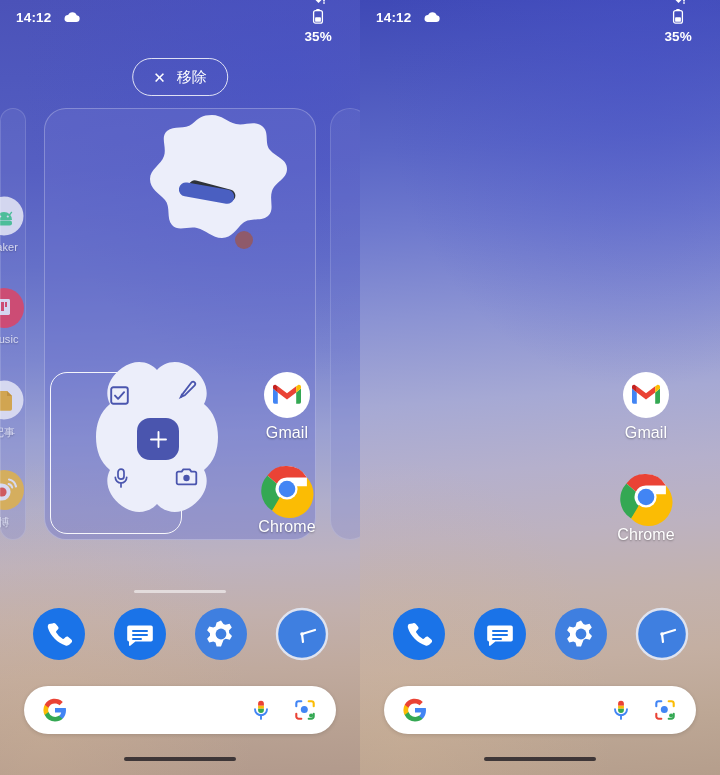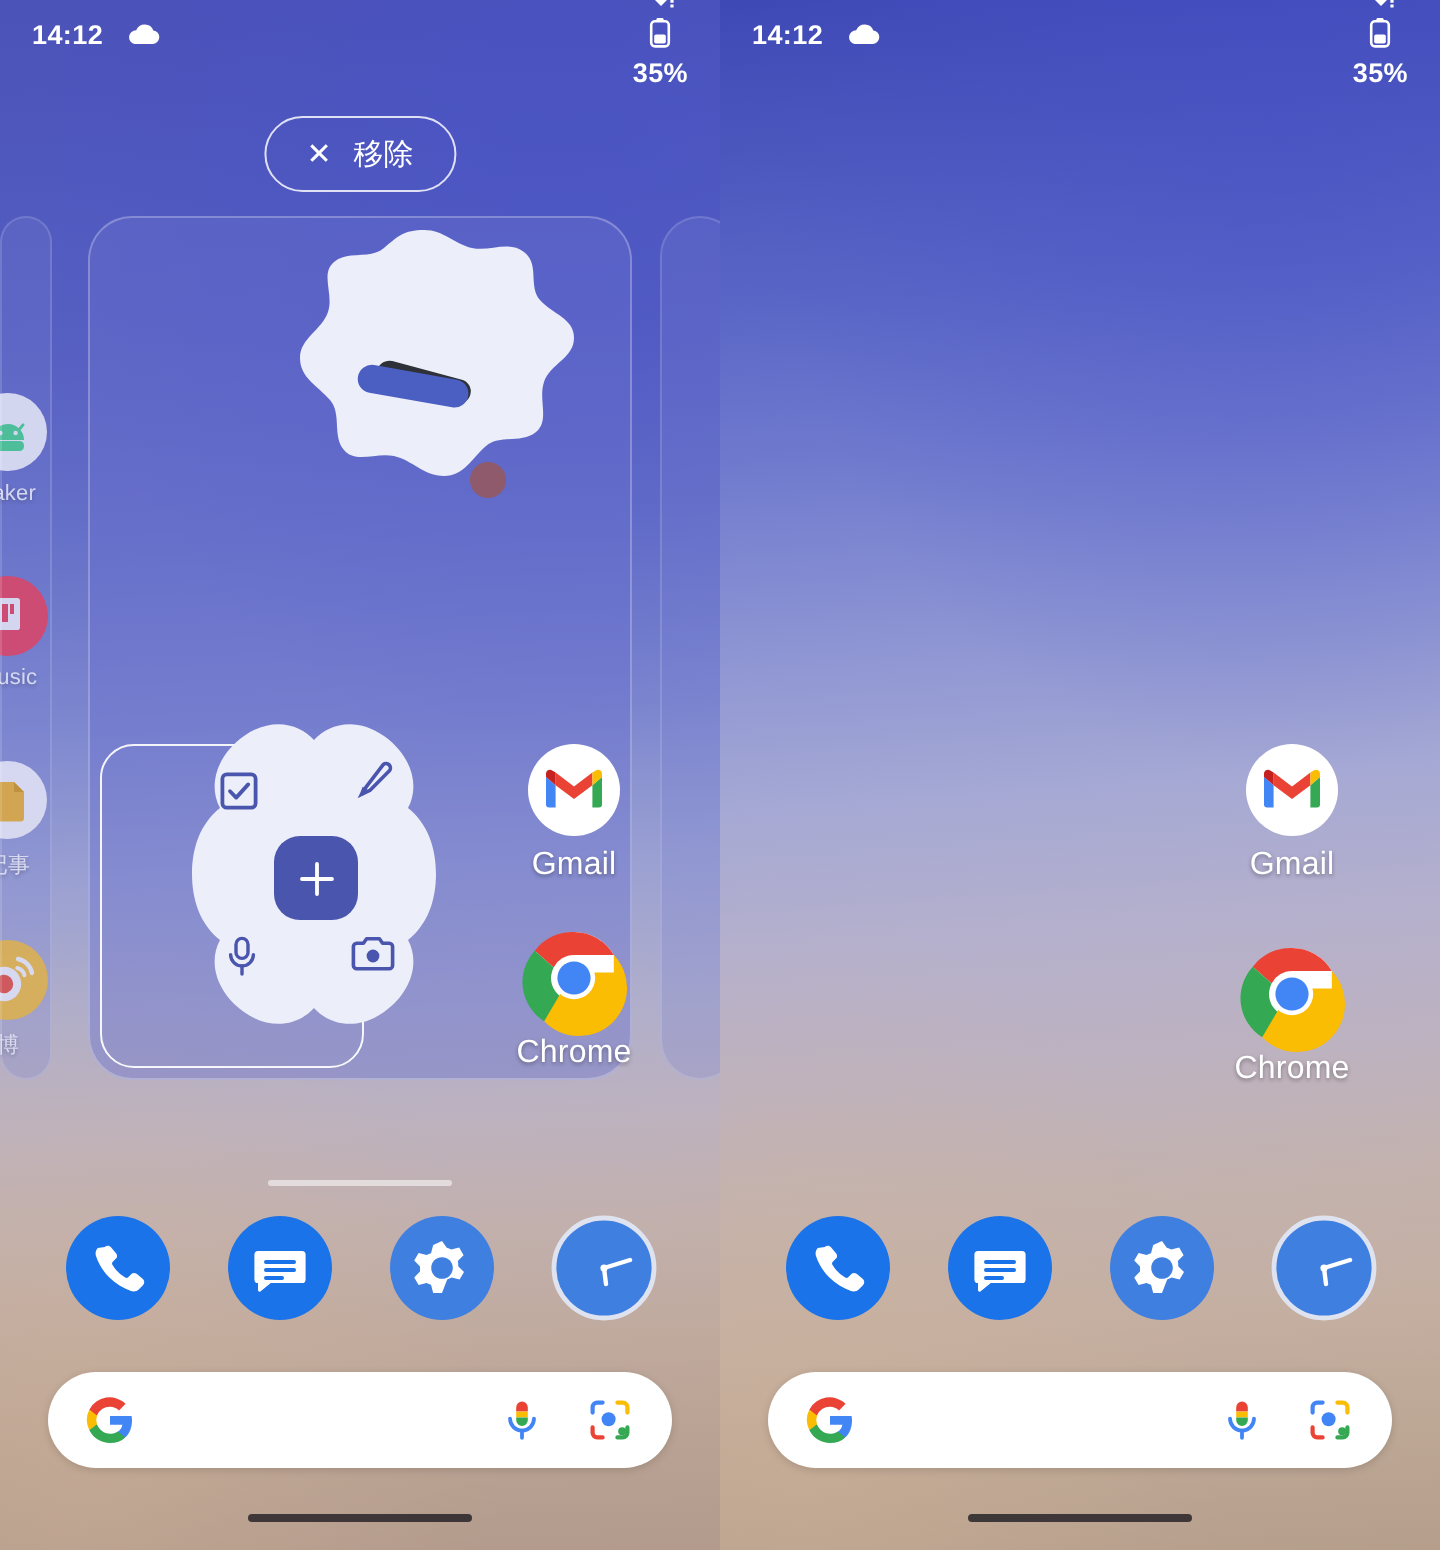--- a/index.html
+++ b/index.html
@@ -55,21 +55,21 @@
   }
   
   .wall::after{
     content:""; position:absolute; inset:0;
     background: radial-gradient(120% 70% at 78% 8%, rgba(70,80,200,.45) 0%, rgba(70,80,200,0) 60%),
                 radial-gradient(90% 55% at 12% 95%, rgba(210,180,150,.35) 0%, rgba(210,180,150,0) 65%);
   }
 
   
   .statusbar {
-    position: absolute; top: 0; left: 0; right: 0; height: 34px;
+    position: absolute; top: 0; left: 0; right: 12px; height: 34px;
     display: flex; align-items: center; justify-content: space-between;
     padding: 0 16px; color: #fff; z-index: 40;
   }
   .sb-left { display: flex; align-items: center; gap: 11px; }
   .sb-time { font-size: 13.5px; font-weight: 700; letter-spacing: .2px; }
   .sb-right { display: flex; align-items: center; gap: 5px; flex-direction: column; }
   .sb-pct { font-size: 13.5px; font-weight: 700; letter-spacing: .2px; }
 
   
   .remove-pill {

